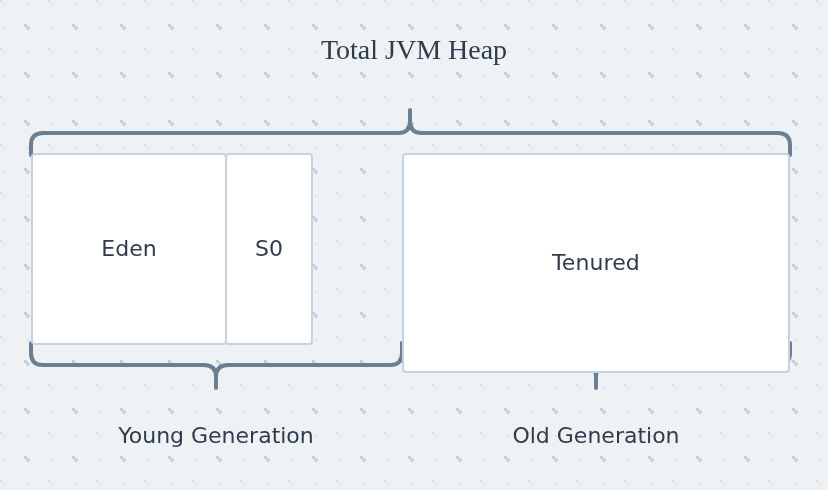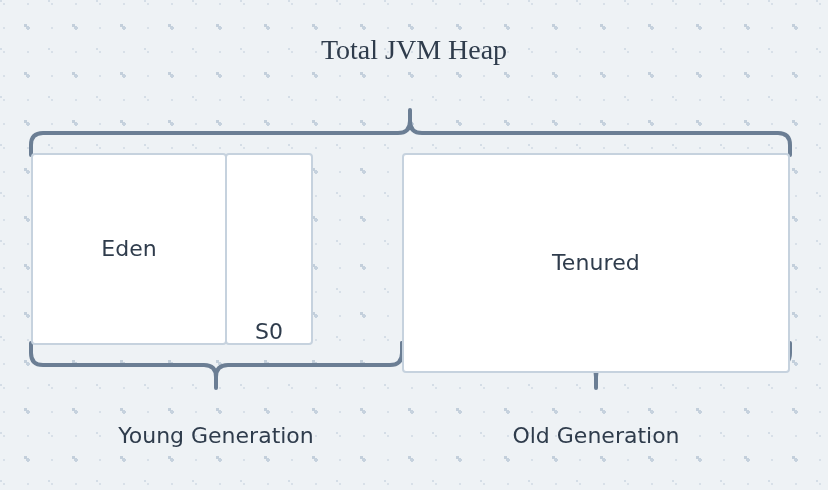--- a/index.html
+++ b/index.html
@@ -122,21 +122,21 @@
              Q 596 365 608 365
              L 778 365
              Q 790 365 790 353
              L 790 343" fill="none" stroke="#6b7e94" stroke-width="4" stroke-linecap="round" stroke-linejoin="round"></path>
   </svg>
 
   <div class="heap-box" id="box-eden" style="left:31px; top:153px; width:196px; height:192px;">
     <span class="region-label">Eden</span>
   </div>
 
-  <div class="heap-box" id="box-s0" style="left:225px; top:153px; width:88px; height:192px;align-items:flex-end;">
+  <div class="heap-box" id="box-s0" style="left:225px; top:153px; width:88px; height:192px;">
     <span class="region-label">S0</span>
   </div>
 
 
   <div class="heap-box" id="box-tenured" style="left:402px; top:153px; width:388px; height:220px;">
     <span class="region-label">Tenured</span>
   </div>
 
   <div class="brace-caption" style="left:66px; top:425px; width:300px;">Young Generation</div>
 

